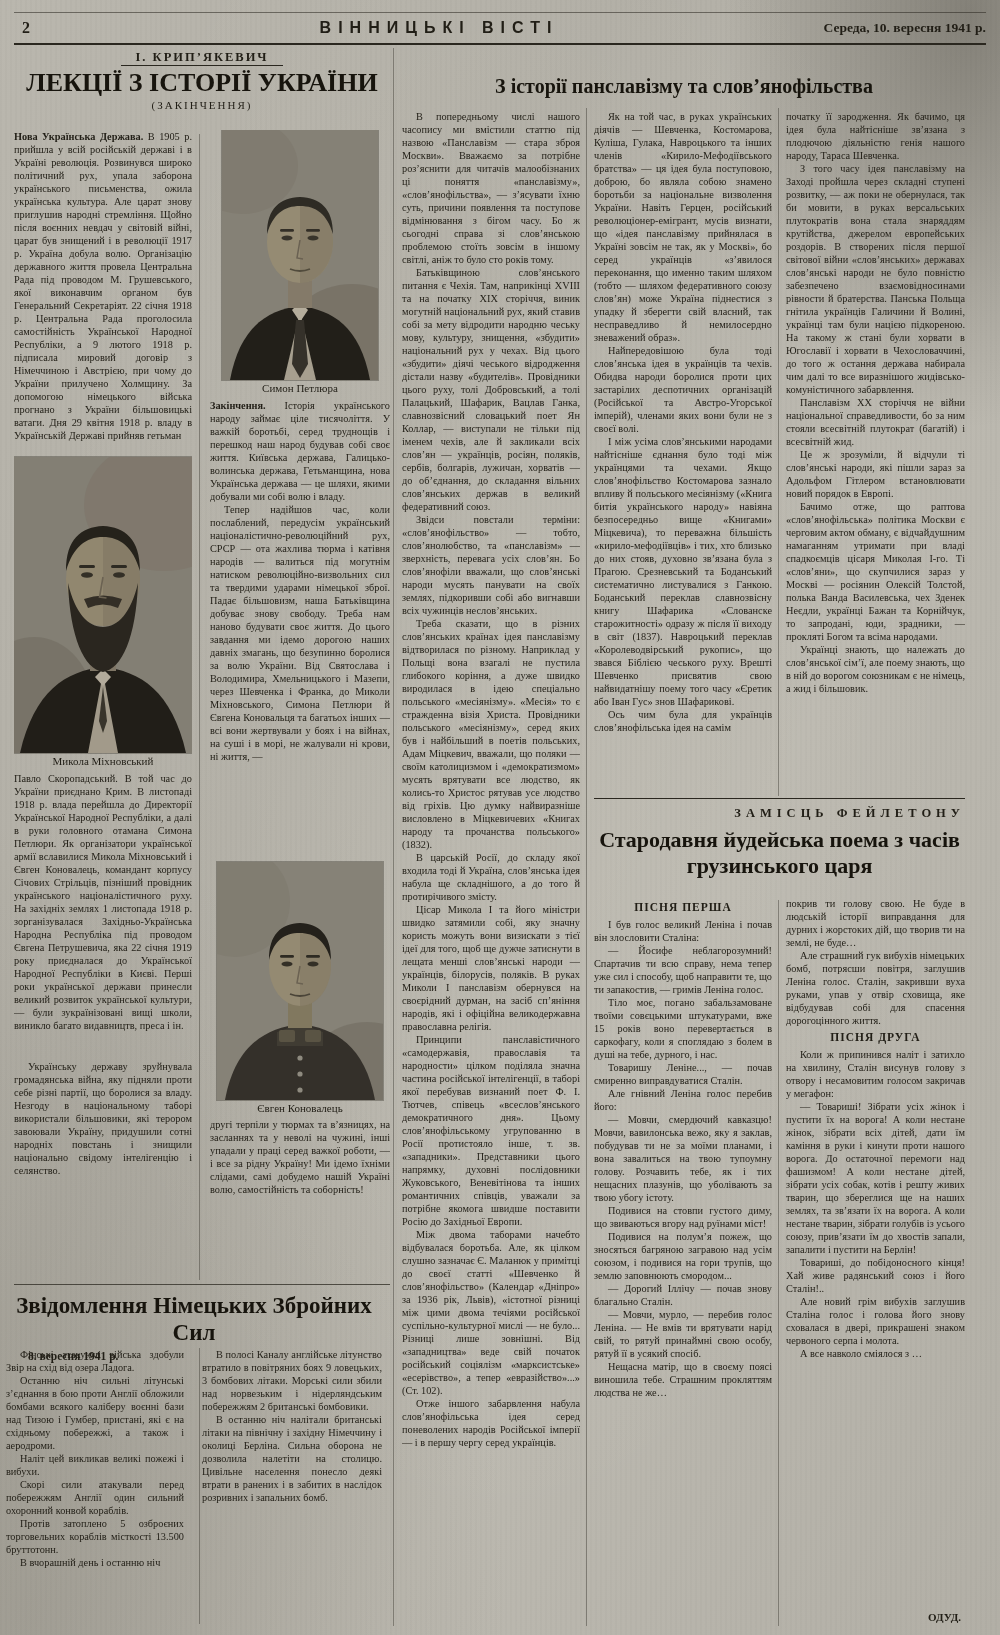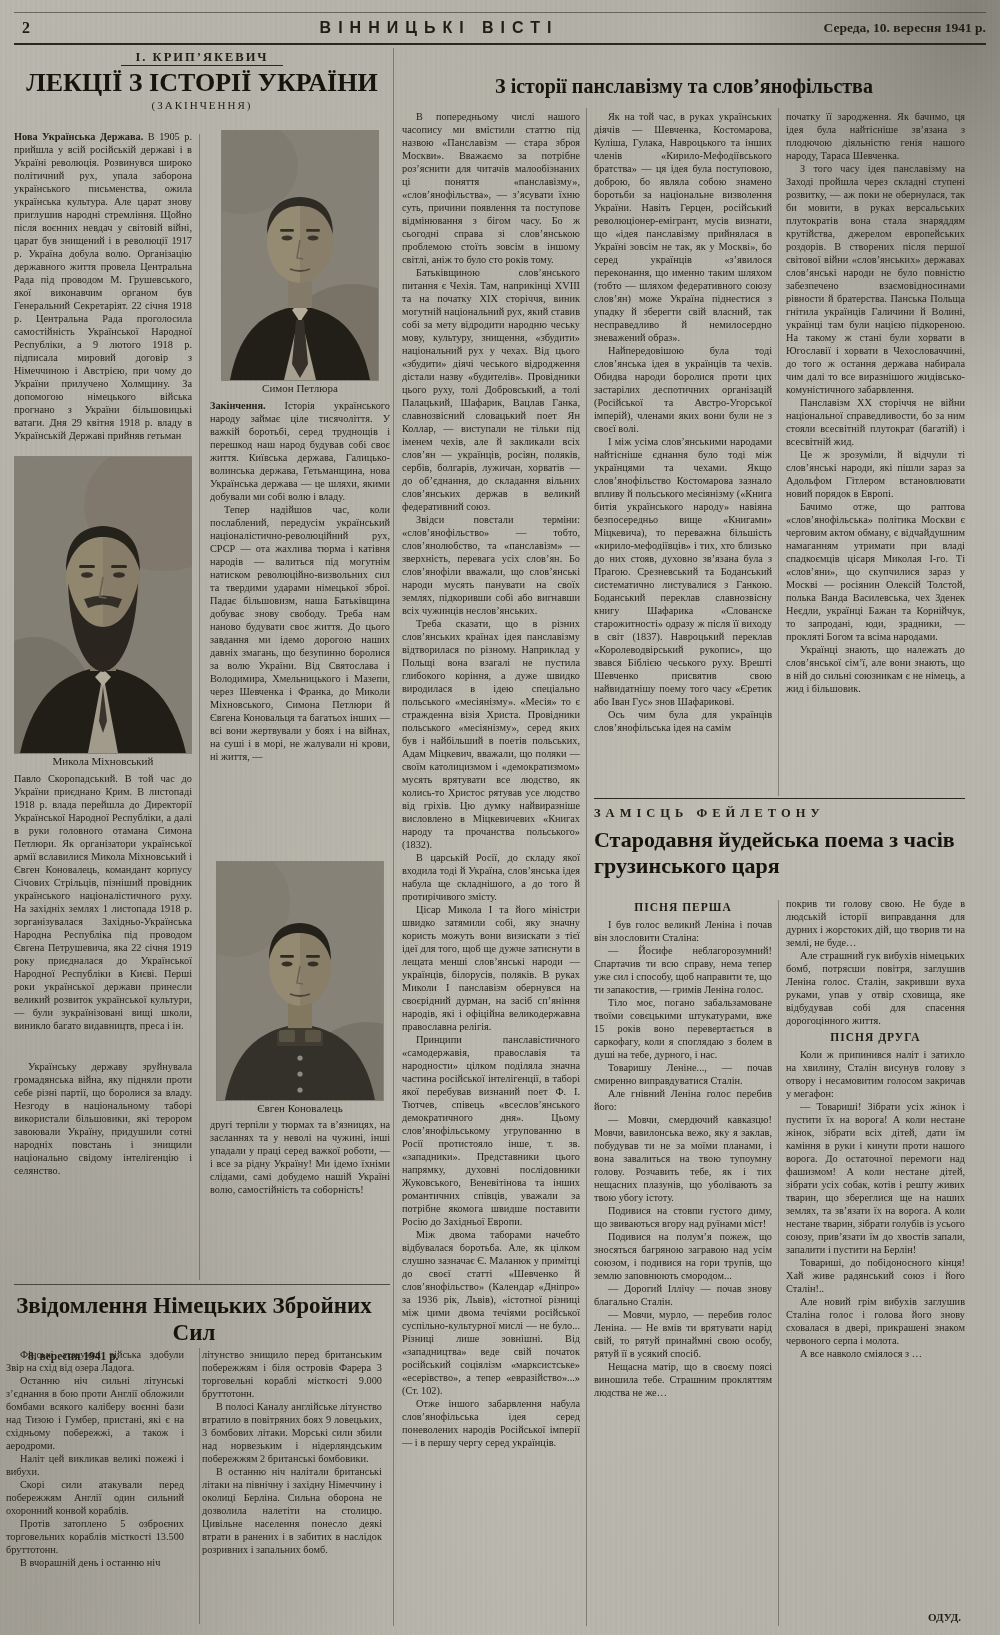--- a/index.html
+++ b/index.html
@@ -38,22 +38,22 @@
   .portrait{margin:5px 0 0;text-align:center;}
   .portrait svg{display:inline-block;vertical-align:top;box-shadow:0 0 0 1px rgba(40,37,30,.35);}
   .portrait figcaption{font-size:11px;padding-top:2px;text-align:center;}
   
   .pans-headline{position:absolute;left:400px;top:56px;width:568px;text-align:center;font-size:20px;line-height:34px;font-weight:bold;color:#17140d;}
   .pans-c1{left:402px;top:110px;width:178px;height:1515px;}
   .pans-c2{left:594px;top:110px;width:178px;height:682px;}
   .pans-c3{left:786px;top:110px;width:179px;height:682px;}
   
   .feu{position:absolute;left:594px;top:798px;width:371px;height:830px;border-top:1.5px solid #2a271f;}
-  .feu-kicker{text-align:left;font-weight:bold;font-size:12.5px;letter-spacing:5px;margin-top:7px;}
-  .feu-headline{font-weight:bold;font-size:22px;line-height:26px;margin-top:6px;color:#17140d;}
+  .feu-kicker{text-align:right;font-weight:bold;font-size:12.5px;letter-spacing:5px;margin-top:7px;}
+  .feu-headline{text-align:center;font-weight:bold;font-size:22px;line-height:26px;margin-top:6px;color:#17140d;}
   .feu-col1{left:0;top:98px;width:178px;height:728px;}
   .feu-col2{left:192px;top:98px;width:179px;height:728px;}
   .song-title{text-align:center;font-weight:bold;font-size:11.5px;letter-spacing:1px;margin:4px 0 5px;}
   .signoff{position:absolute;right:4px;bottom:2px;font-weight:bold;font-size:11px;}
   
   .wehr{position:absolute;left:6px;top:1290px;width:376px;height:338px;}
   .wehr-headline{text-align:center;font-weight:bold;font-size:23px;line-height:27px;color:#17140d;margin:2px 0 0;}
   .wehr-dateline{font-weight:bold;font-size:11.5px;margin:4px 0 0 22px;}
   .wehr-col1{left:0;top:58px;width:178px;height:278px;}
   .wehr-col2{left:196px;top:58px;width:180px;height:278px;}
@@ -198,21 +198,21 @@
     <p class="para">І між усіма слов’янськими народами найтісніше єднання було тоді між українцями та чехами. Якщо слов’янофільство Костомарова зазнало впливу й польського месіянізму («Книга битія українського народу» навіяна безпосередньо вище «Книгами» Міцкевича), то переважна більшість «кирило-мефодіївців» і тих, хто близько до них стояв, духовно зв’язана була з Прагою. Срезневський та Боданський систематично листувалися з Ганкою. Боданський переклав славнозвісну книгу Шафарика «Слованске старожитності» одразу ж після її виходу в світ (1837). Навроцький переклав «Королеводвірський рукопис», що звався Біблією чеського руху. Врешті Шевченко присвятив свою найвидатнішу поему того часу «Єретик або Іван Гус» знов Шафарикові.</p>
     <p class="para">Ось чим була для українців слов’янофільська ідея на самім</p>
   </div>
 
   <div class="col pans-c3">
     <p class="para no-indent">початку її зародження. Як бачимо, ця ідея була найтісніше зв’язана з плодючою діяльністю генія нашого народу, Тараса Шевченка.</p>
     <p class="para">З того часу ідея панславізму на Заході пройшла через складні ступені розвитку, — аж поки не обернулася, так би мовити, в руках версальських плутократів вона стала знаряддям крутійства, джерелом европейських роздорів. В створених після першої світової війни «слов’янських» державах слов’янські народи не було повністю забезпечено взаємовідносинами рівности й братерства. Панська Польща гнітила українців Галичини й Волині, українці там були нацією підкореною. На такому ж стані були хорвати в Югославії і хорвати в Чехословаччині, до того ж остання держава набирала чим далі то все виразнішого жидівсько-комуністичного забарвлення.</p>
     <p class="para">Панславізм XX сторіччя не війни національної справедливости, бо за ним стояли всесвітній плутократ (багатій) і всесвітній жид.</p>
     <p class="para">Це ж зрозуміли, й відчули ті слов’янські народи, які пішли зараз за Адольфом Гітлером встановлювати новий порядок в Европі.</p>
     <p class="para">Бачимо отже, що раптова «слов’янофільська» політика Москви є черговим актом обману, є відчайдушним намаганням утримати при владі спадкоємців цісаря Миколая І-го. Ті «слов’яни», що скупчилися зараз у Москві — росіянин Олексій Толстой, полька Ванда Василевська, чех Зденек Неєдли, українці Бажан та Корнійчук, то запродані, юди, зрадники, — прокляті Богом та всіма народами.</p>
-    <p class="para">Українці знають, що належать до слов’янської сім’ї, але вони знають, що в ній до сильні союзникам є не німець, а жид і більшовик.</p>
+    <p class="para">Українці знають, що належать до слов’янської сім’ї, але поему знають, що в ній до ворогом союзникам є не німець, а жид і більшовик.</p>
   </div>
 
   <section class="feu">
     <div class="feu-kicker">ЗАМІСЦЬ ФЕЙЛЕТОНУ</div>
     <h2 class="feu-headline">Стародавня йудейська поема з часів грузинського царя</h2>
 
     <div class="col feu-col1">
       <div class="song-title">ПІСНЯ ПЕРША</div>
       <p class="para">І був голос великий Леніна і почав він злословити Сталіна:</p>
       <p class="para">— Йосифе неблагорозумний! Спартачив ти всю справу, нема тепер уже сил і способу, щоб направити те, що ти запакостив, — гримів Леніна голос.</p>
@@ -245,19 +245,18 @@
     <div class="wehr-dateline">8. вересня 1941 р.</div>
     <div class="col wehr-col1">
       <p class="para">Фінські атакуючі війська здобули Звір на схід від озера Ладога.</p>
       <p class="para">Останню ніч сильні літунські з’єднання в бою проти Англії обложили бомбами всякого каліберу воєнні бази над Тизою і Гумбер, пристані, які є на східньому побережжі, а також і аеродроми.</p>
       <p class="para">Наліт цей викликав великі пожежі і вибухи.</p>
       <p class="para">Скорі сили атакували перед побережжям Англії один сильний охоронний конвой кораблів.</p>
       <p class="para">Протів затоплено 5 озброєних торговельних кораблів місткості 13.500 бруттотонн.</p>
       <p class="para">В вчорашній день і останню ніч</p>
     </div>
     <div class="col wehr-col2">
-      <p class="para no-indent">літунство знищило перед британським побережжям і біля островів Фарера 3 торговельні кораблі місткості 9.000 бруттотонн.</p>
       <p class="para">В полосі Каналу англійське літунство втратило в повітряних боях 9 ловецьких, 3 бомбових літаки. Морські сили збили над норвезьким і нідерляндським побережжям 2 британські бомбовики.</p>
       <p class="para">В останню ніч налітали британські літаки на північну і західну Німеччину і околиці Берліна. Сильна оборона не дозволила налетіти на столицю. Цивільне населення понесло деякі втрати в ранених і в забитих в наслідок розривних і запальних бомб.</p>
     </div>
   </section>
 
 </div>
 
 </body></html>

